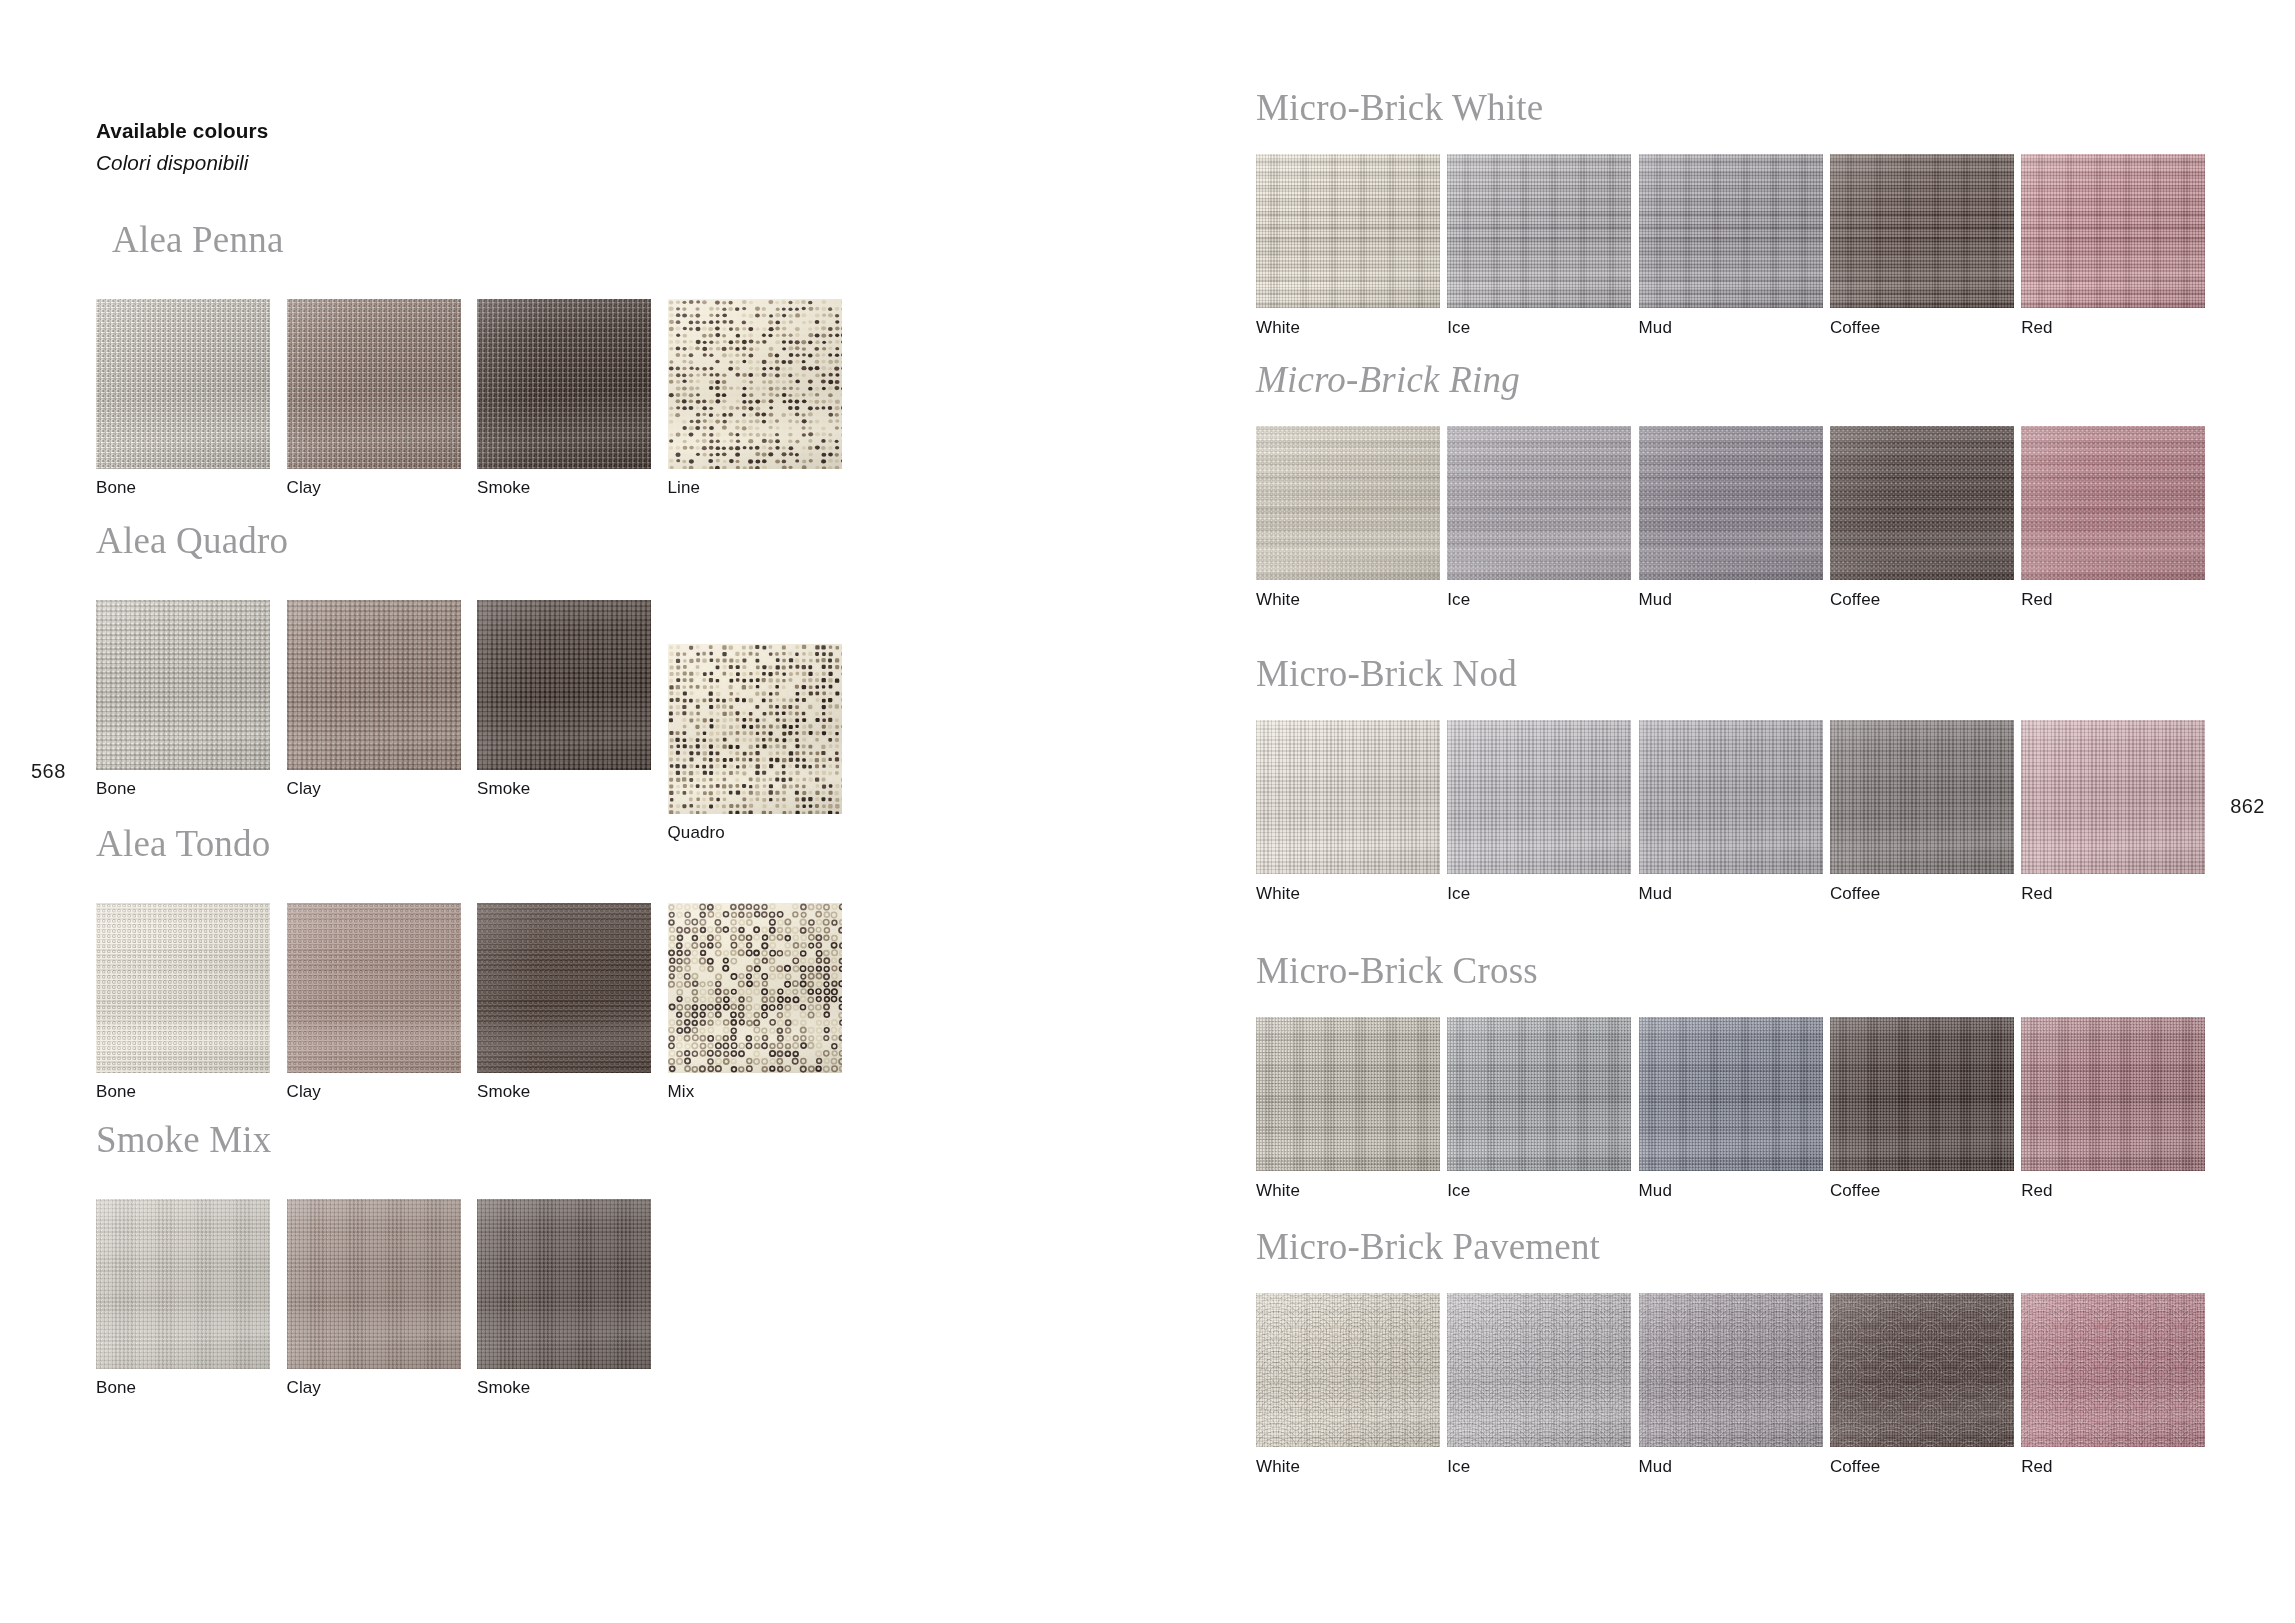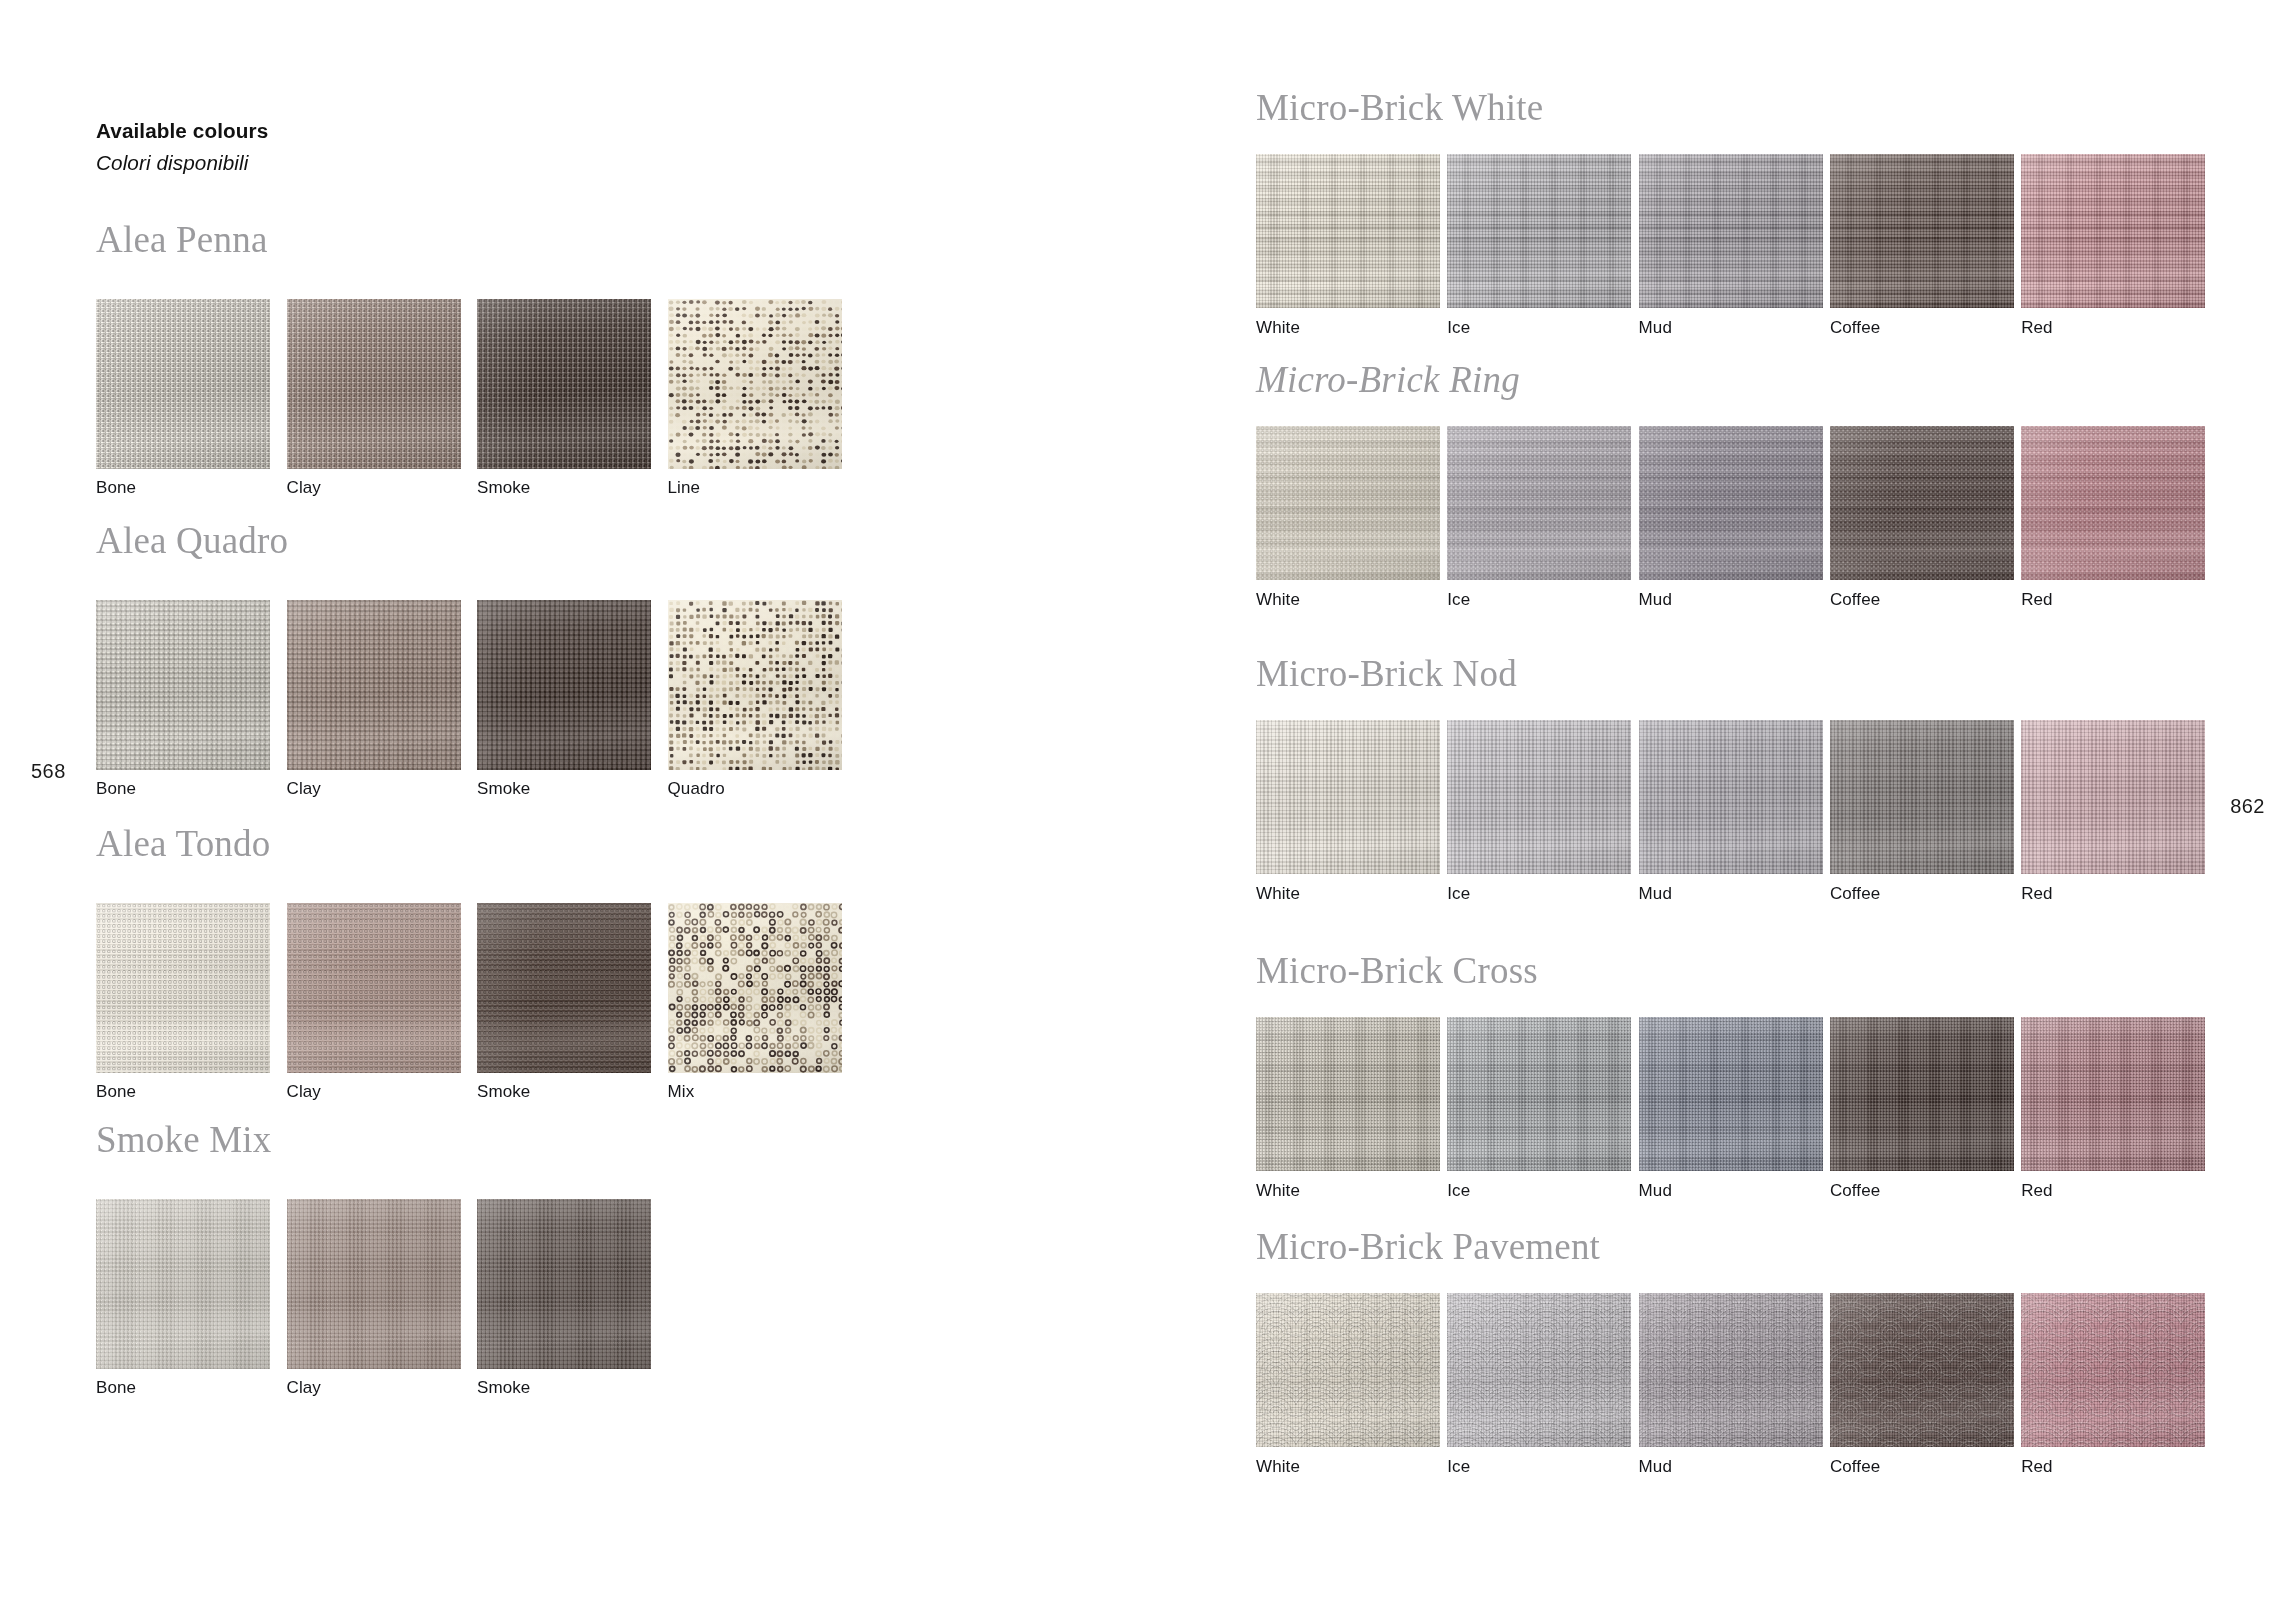--- a/index.html
+++ b/index.html
@@ -346,21 +346,21 @@
 
   <div class="page-left">
 
     <div class="intro">
       <div class="intro-en">Available colours</div>
       <div class="intro-it">Colori disponibili</div>
     </div>
 
     <div id="left-groups">
         <div class="group" style="top: 266px;">
-          <div class="group-title" style="position: absolute; top: -48px; left: 0px;">Alea Penna</div>
+          <div class="group-title" style="position: absolute; top: -48px; left: 16px;">Alea Penna</div>
           <div class="swatch-row" style="position: absolute; top: 33px; left: 0px;">
             <div class="swatch-cell" style="width: 174px;">
               <div class="swatch" style="width: 174px; height: 170px; background-color: rgb(239, 233, 221);">
                 <div class="tex weave-penna tex-a"></div>
                 <div class="tex weave-penna tex-b"></div>
                 <div class="tex weave-penna tex-c"></div>
                 <div class="tex-sheen"></div>
               </div>
               <div class="swatch-label">Bone</div>
             </div>
@@ -1120,21 +1120,21 @@
             </div>
             <div class="swatch-cell" style="width: 174px; margin-left: 16.5px;">
               <div class="swatch" style="width: 174px; height: 170px; background-color: rgb(75, 58, 50);">
                 <div class="tex weave-quadro tex-a"></div>
                 <div class="tex weave-quadro tex-b"></div>
                 <div class="tex weave-quadro tex-c"></div>
                 <div class="tex-sheen"></div>
               </div>
               <div class="swatch-label">Smoke</div>
             </div>
-            <div class="swatch-cell" style="width: 149px; margin-left: 16.5px;">
+            <div class="swatch-cell" style="width: 149px; margin-left: 16.5px; margin-top: 44px;">
               <div class="swatch" style="width: 174px; height: 170px; background-color: rgb(239, 232, 214);">
                 <div class="mosaic">
                   <svg viewBox="0 0 189 185" preserveAspectRatio="none">
                     <rect width="189" height="185" fill="#f1ead8"></rect>
                     <rect x="1.51" y="1.81" width="3.76" height="3.76" rx="1.05" fill="#ddd2b6"></rect>
                     <rect x="8.97" y="1.31" width="4.12" height="4.12" rx="1.15" fill="#ddd2b6"></rect>
                     <rect x="16.01" y="2.01" width="3.74" height="3.74" rx="1.05" fill="#f2ecd9"></rect>
                     <rect x="22.90" y="1.80" width="4.41" height="4.41" rx="1.24" fill="#4b3a2d"></rect>
                     <rect x="30.24" y="1.30" width="4.00" height="4.00" rx="1.12" fill="#ddd2b6"></rect>
                     <rect x="37.21" y="0.97" width="4.72" height="4.72" rx="1.32" fill="#f2ecd9"></rect>

